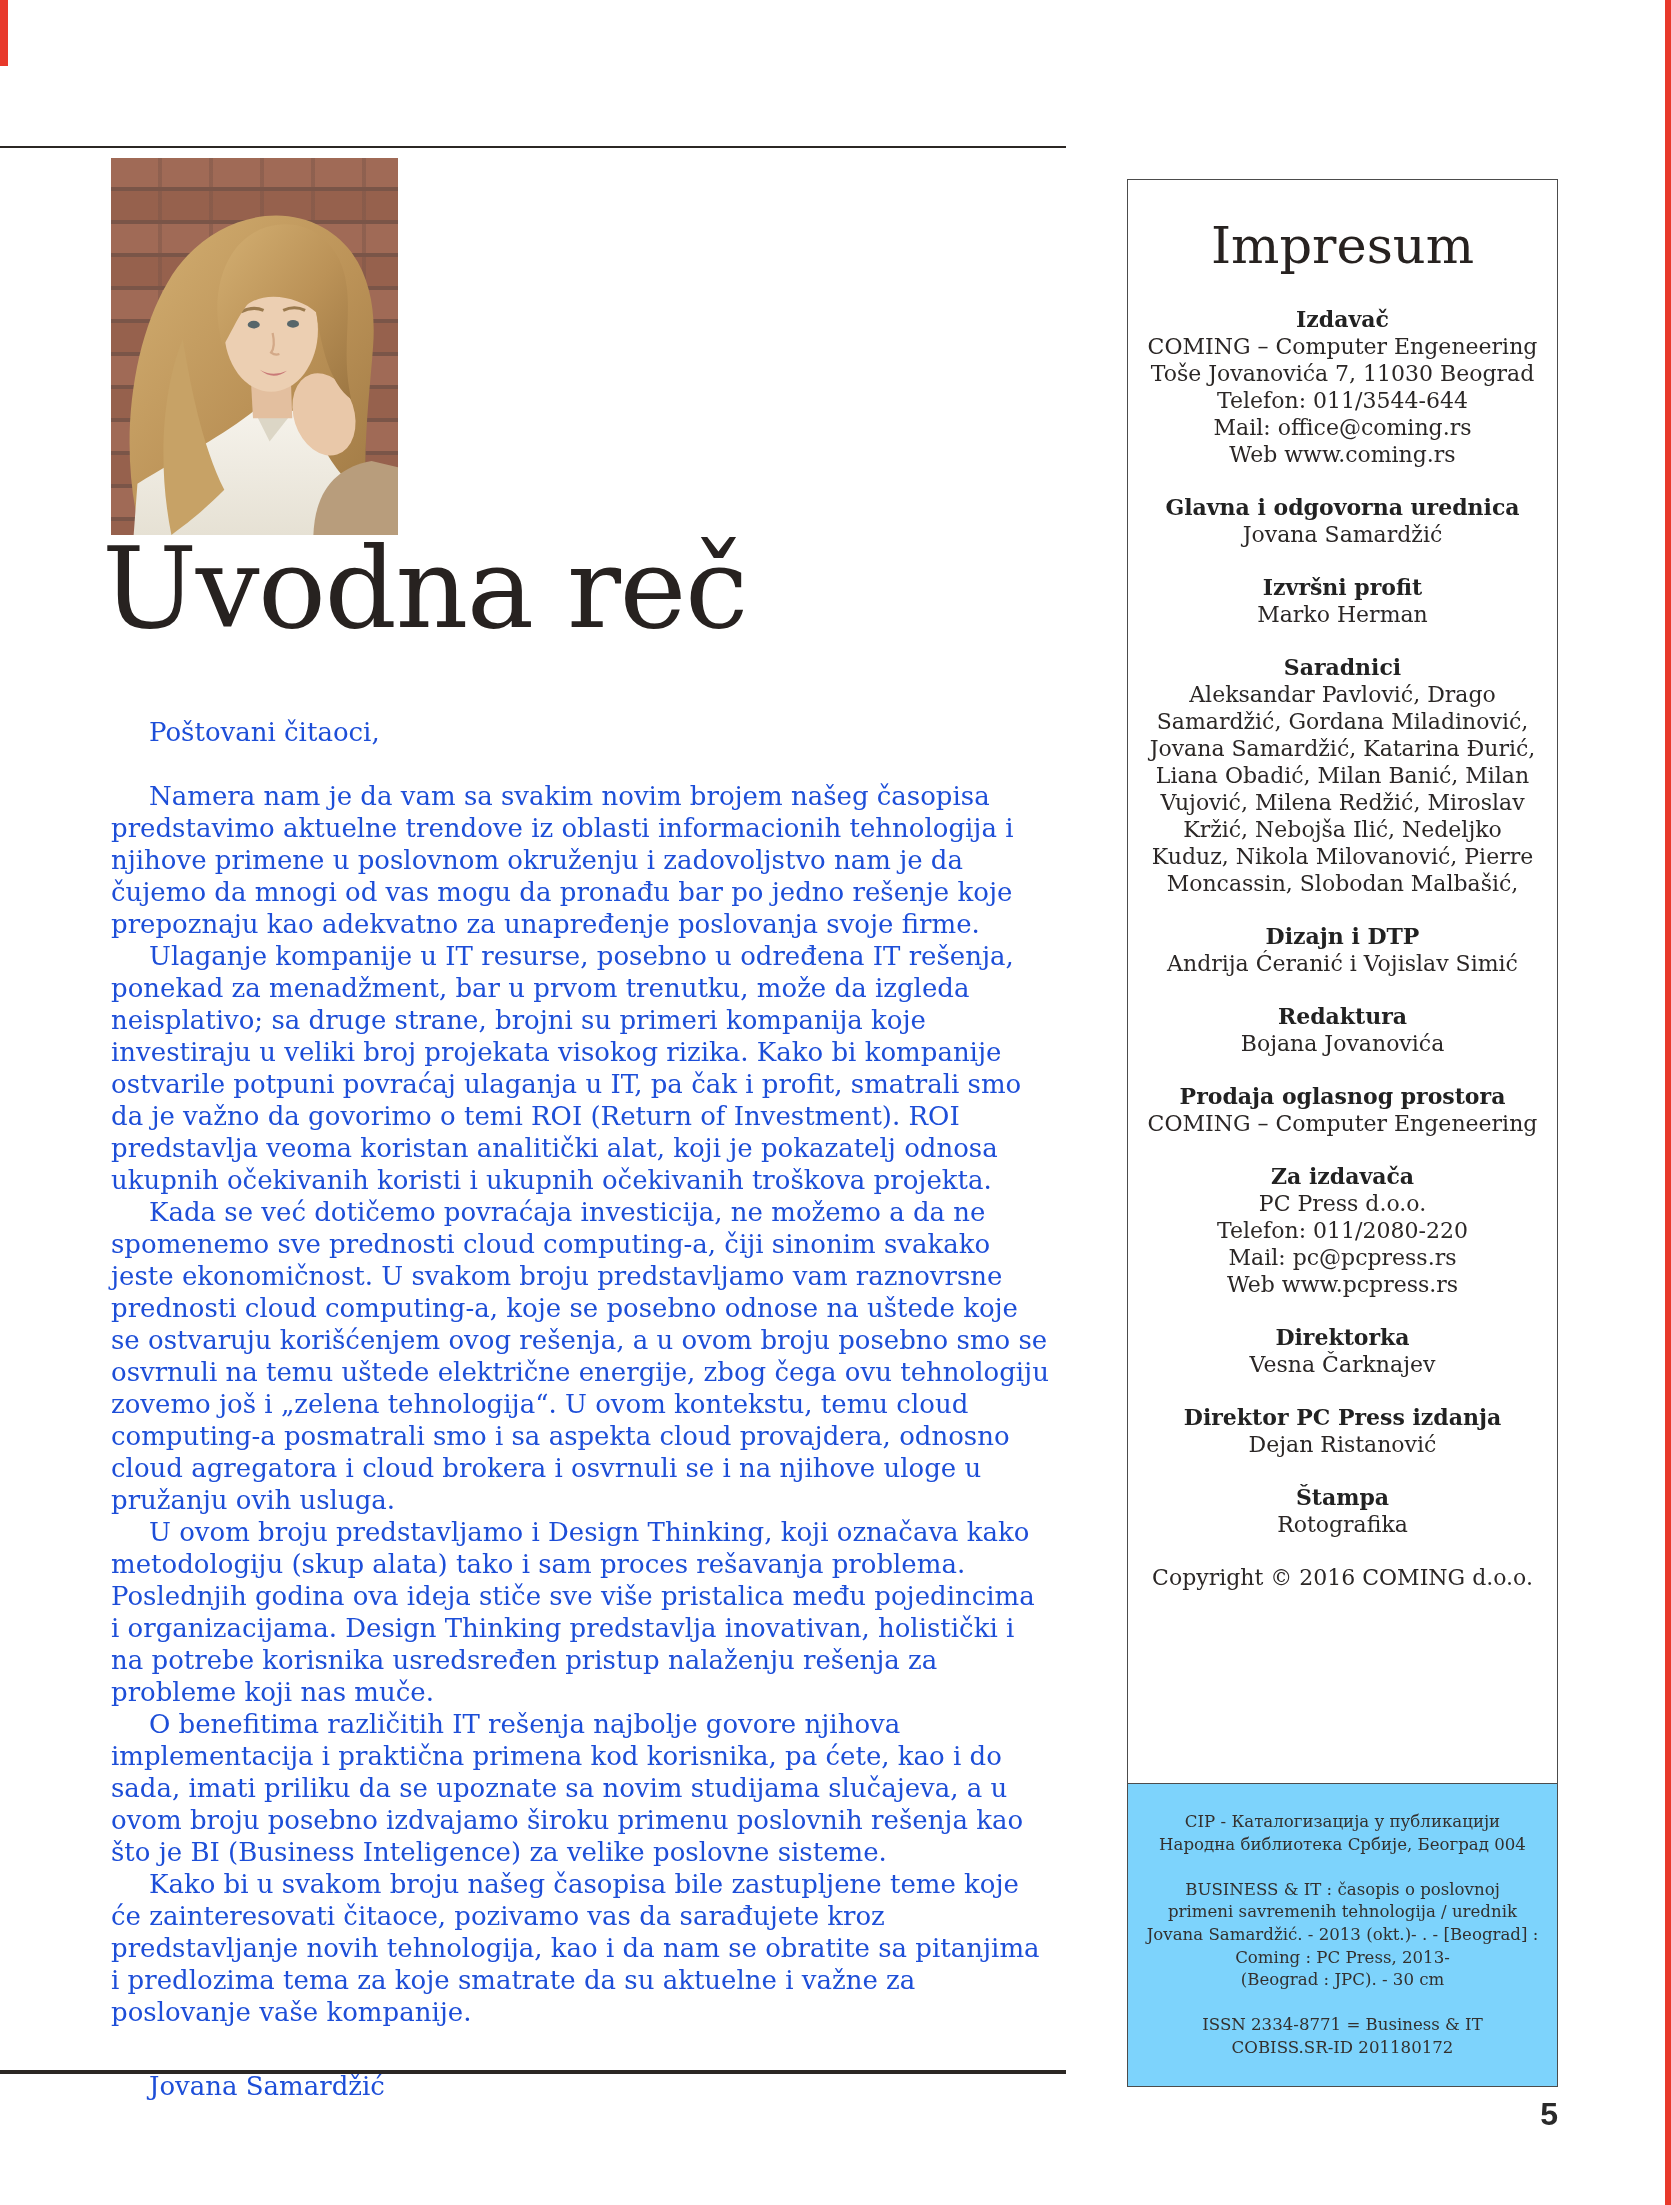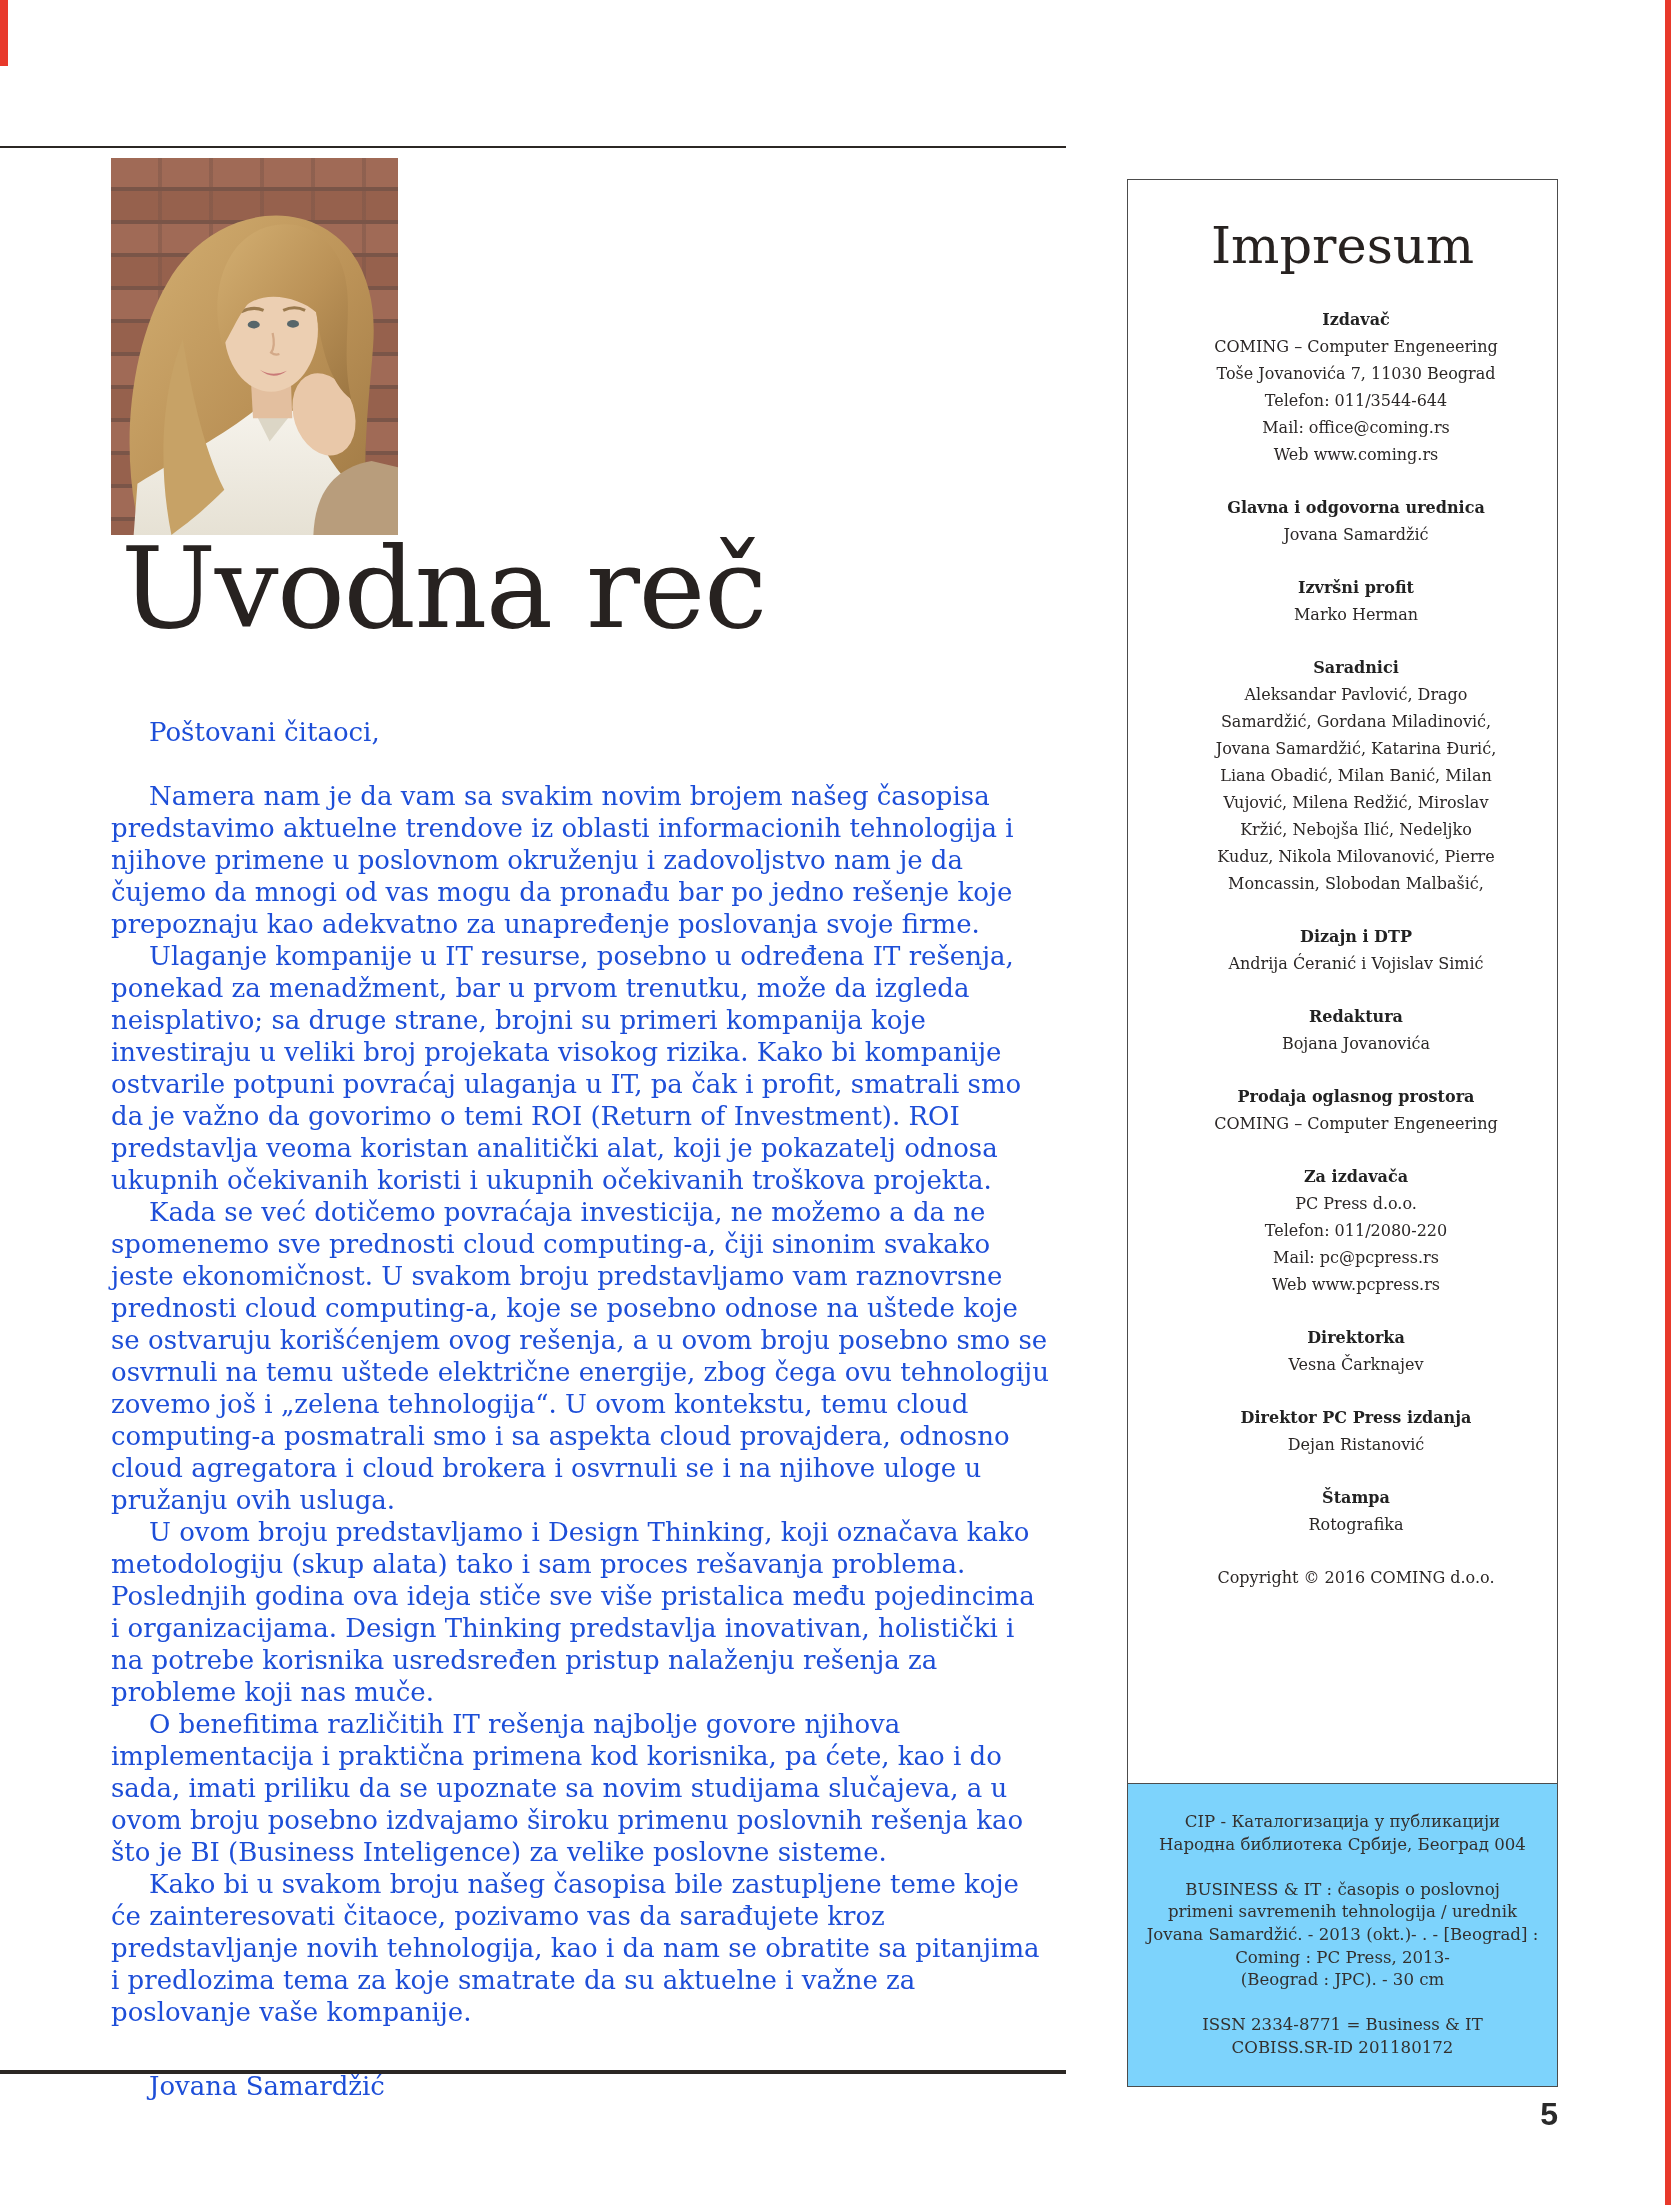--- a/index.html
+++ b/index.html
@@ -23,39 +23,39 @@
     left:111px;top:158px;width:287px;height:377px;
     background:
       repeating-linear-gradient(90deg, rgba(122,85,72,0) 0 47px, rgba(122,85,72,.45) 47px 51px),
       repeating-linear-gradient(180deg, #a06a56 0 29px, #7a5548 29px 33px, #96614d 33px 62px, #7a5548 62px 66px),
       #9b6450;
   }
   #photo svg{display:block;width:100%;height:100%;}
 
   
   #page-title{
-    left:121px;top:528px;width:830px;
+    left:102px;top:528px;width:830px;
     font-size:113px;letter-spacing:-1.5px;line-height:121px;color:#272220;
     white-space:nowrap;
   }
 
   
   #article-body{left:111px;top:716px;width:939px;font-size:26px;line-height:32px;color:#1d4ed8;}
   #greeting{margin:0 0 32px 0;text-indent:38px;}
   #body-paragraphs p{margin:0;text-indent:38px;text-align:left;}
   #signature{margin:42px 0 0 0;text-indent:38px;}
 
   
   #impresum-box{
     left:1127px;top:179px;width:431px;height:1908px;
     border:1.5px solid #4c4c4c;box-sizing:border-box;background:#fff;
   }
   #impresum-content{padding:32px 13.6px 0 13.6px;text-align:center;}
   #impresum-heading{font-size:51px;line-height:68px;color:#272220;margin:0;font-weight:normal;}
-  .imp-section{margin-top:26px;font-size:16px;line-height:27px;color:#2b2726;margin-left:27px;}
+  .imp-section{margin-top:26px;font-size:22px;line-height:27px;color:#2b2726;}
   .imp-section .imp-head{font-weight:bold;color:#222;}
   .imp-line{min-height:27px;}
 
   
   #cip-box{
     position:absolute;left:0;right:0;bottom:0;height:303px;
     border-top:1.5px solid #4c4c4c;box-sizing:border-box;
     text-align:center;font-size:16.6px;line-height:22.6px;color:#33302e;
     padding-top:27px;
   }

